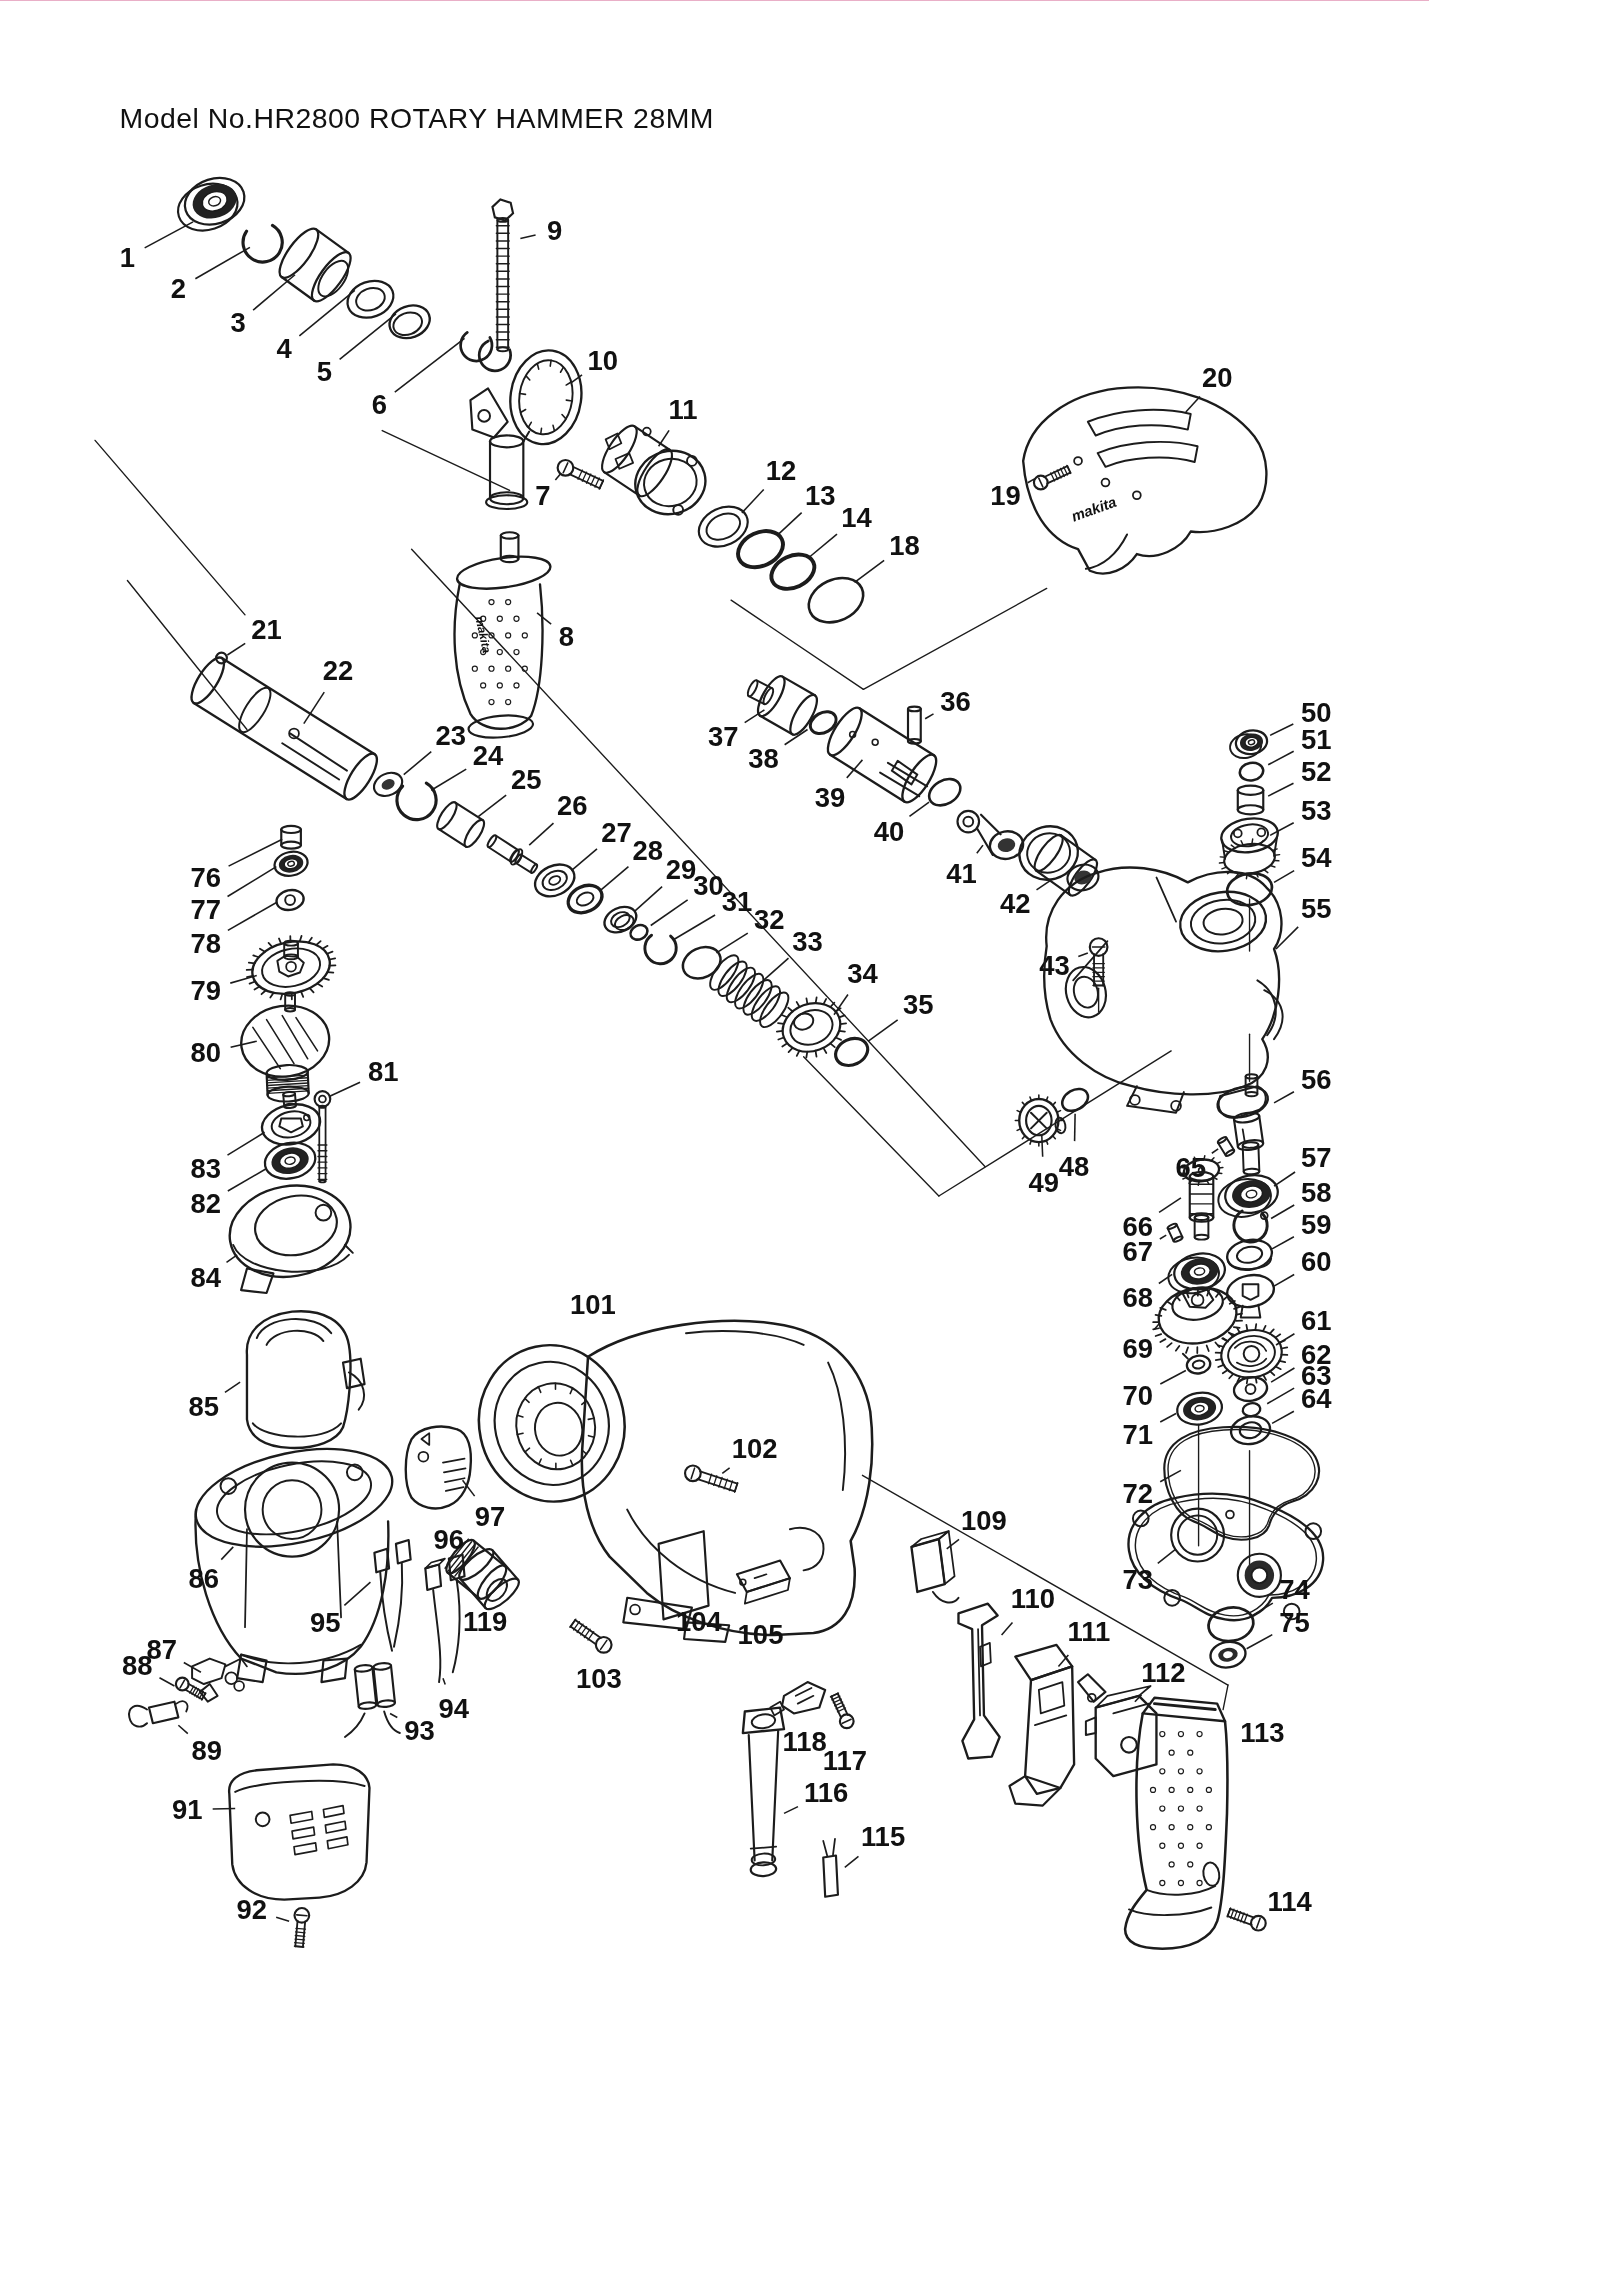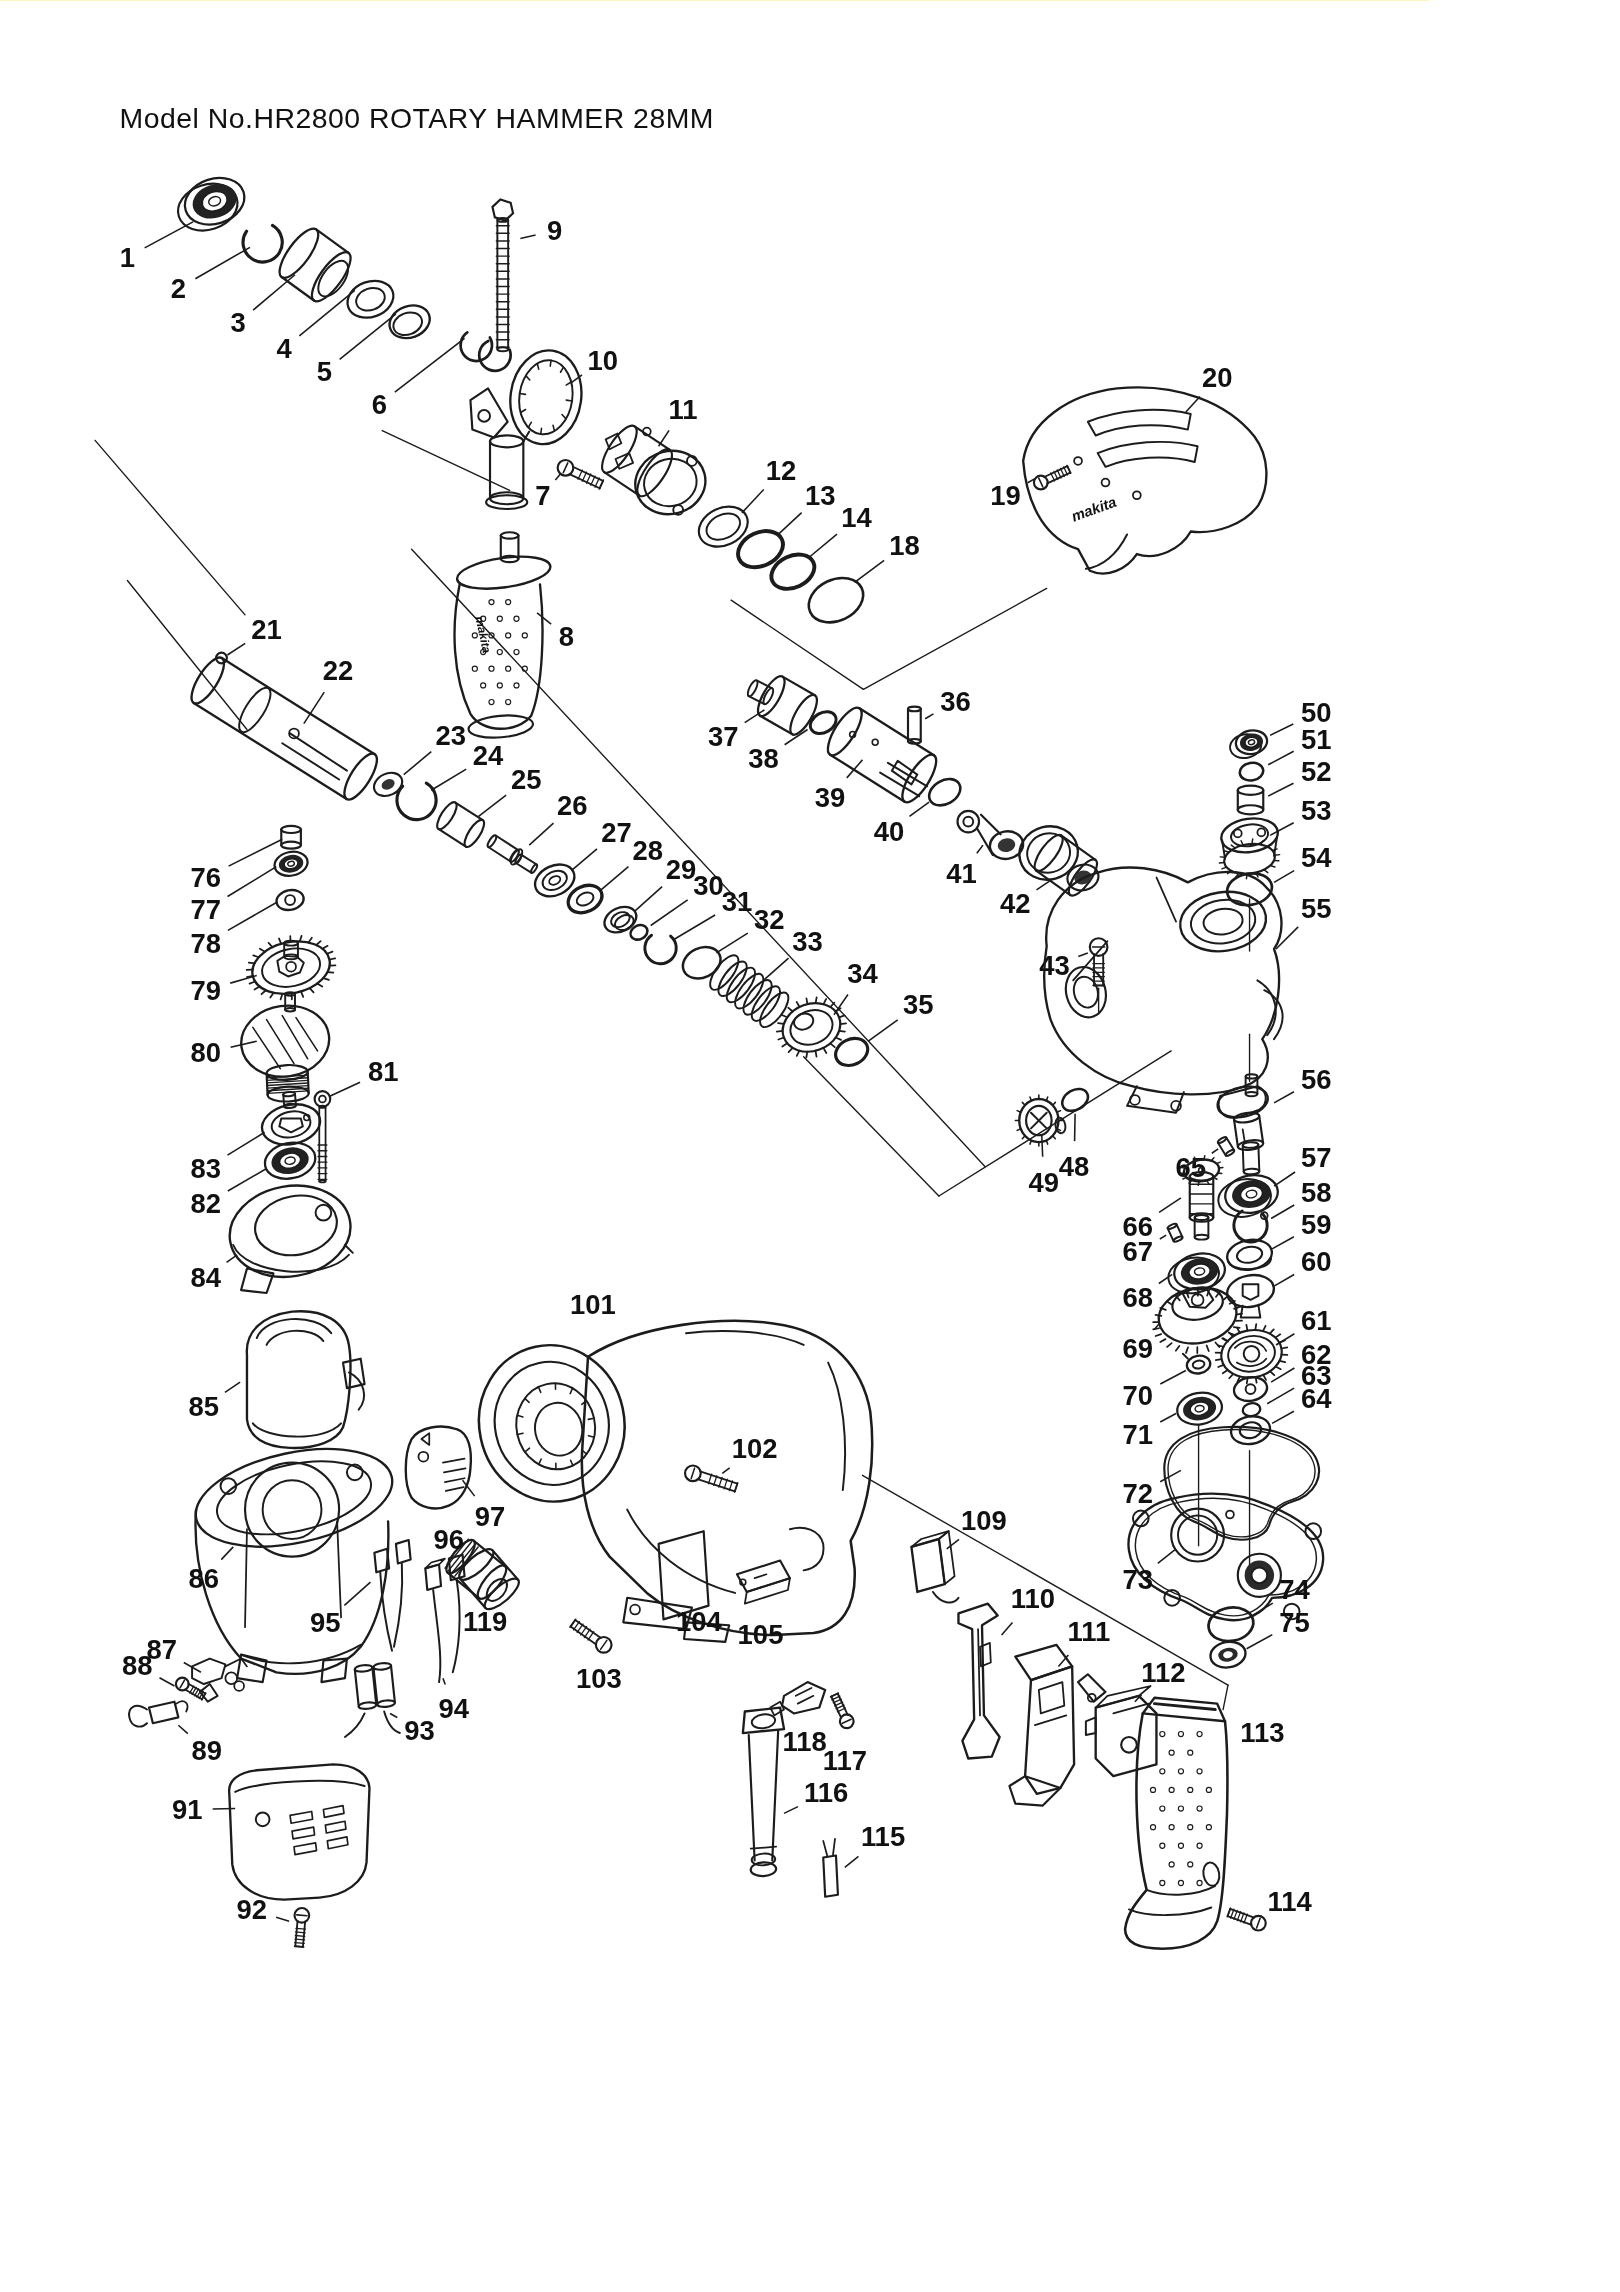--- a/index.html
+++ b/index.html
@@ -1,16 +1,16 @@
 <!DOCTYPE html>
 <html><head>
 <meta charset="utf-8">
 <style>
   html,body{margin:0;padding:0;background:#ffffff;}
-  .page{position:relative;width:1429px;height:2293px;background:#fde047;overflow:hidden;
+  .page{position:relative;width:1429px;height:2293px;background:#be185d;overflow:hidden;
         font-family:"Liberation Sans",sans-serif;}
   svg{position:absolute;left:0;top:0;}
   .title-text{font-family:"Liberation Sans",sans-serif;}
 </style>
 </head>
 <body>
 
 <div class="page">
   <svg id="diagram" width="1620" height="2293" viewBox="0 0 1653 2339" xmlns="http://www.w3.org/2000/svg">
     <rect x="0" y="0" width="1653" height="2339" fill="#ffffff"></rect>

